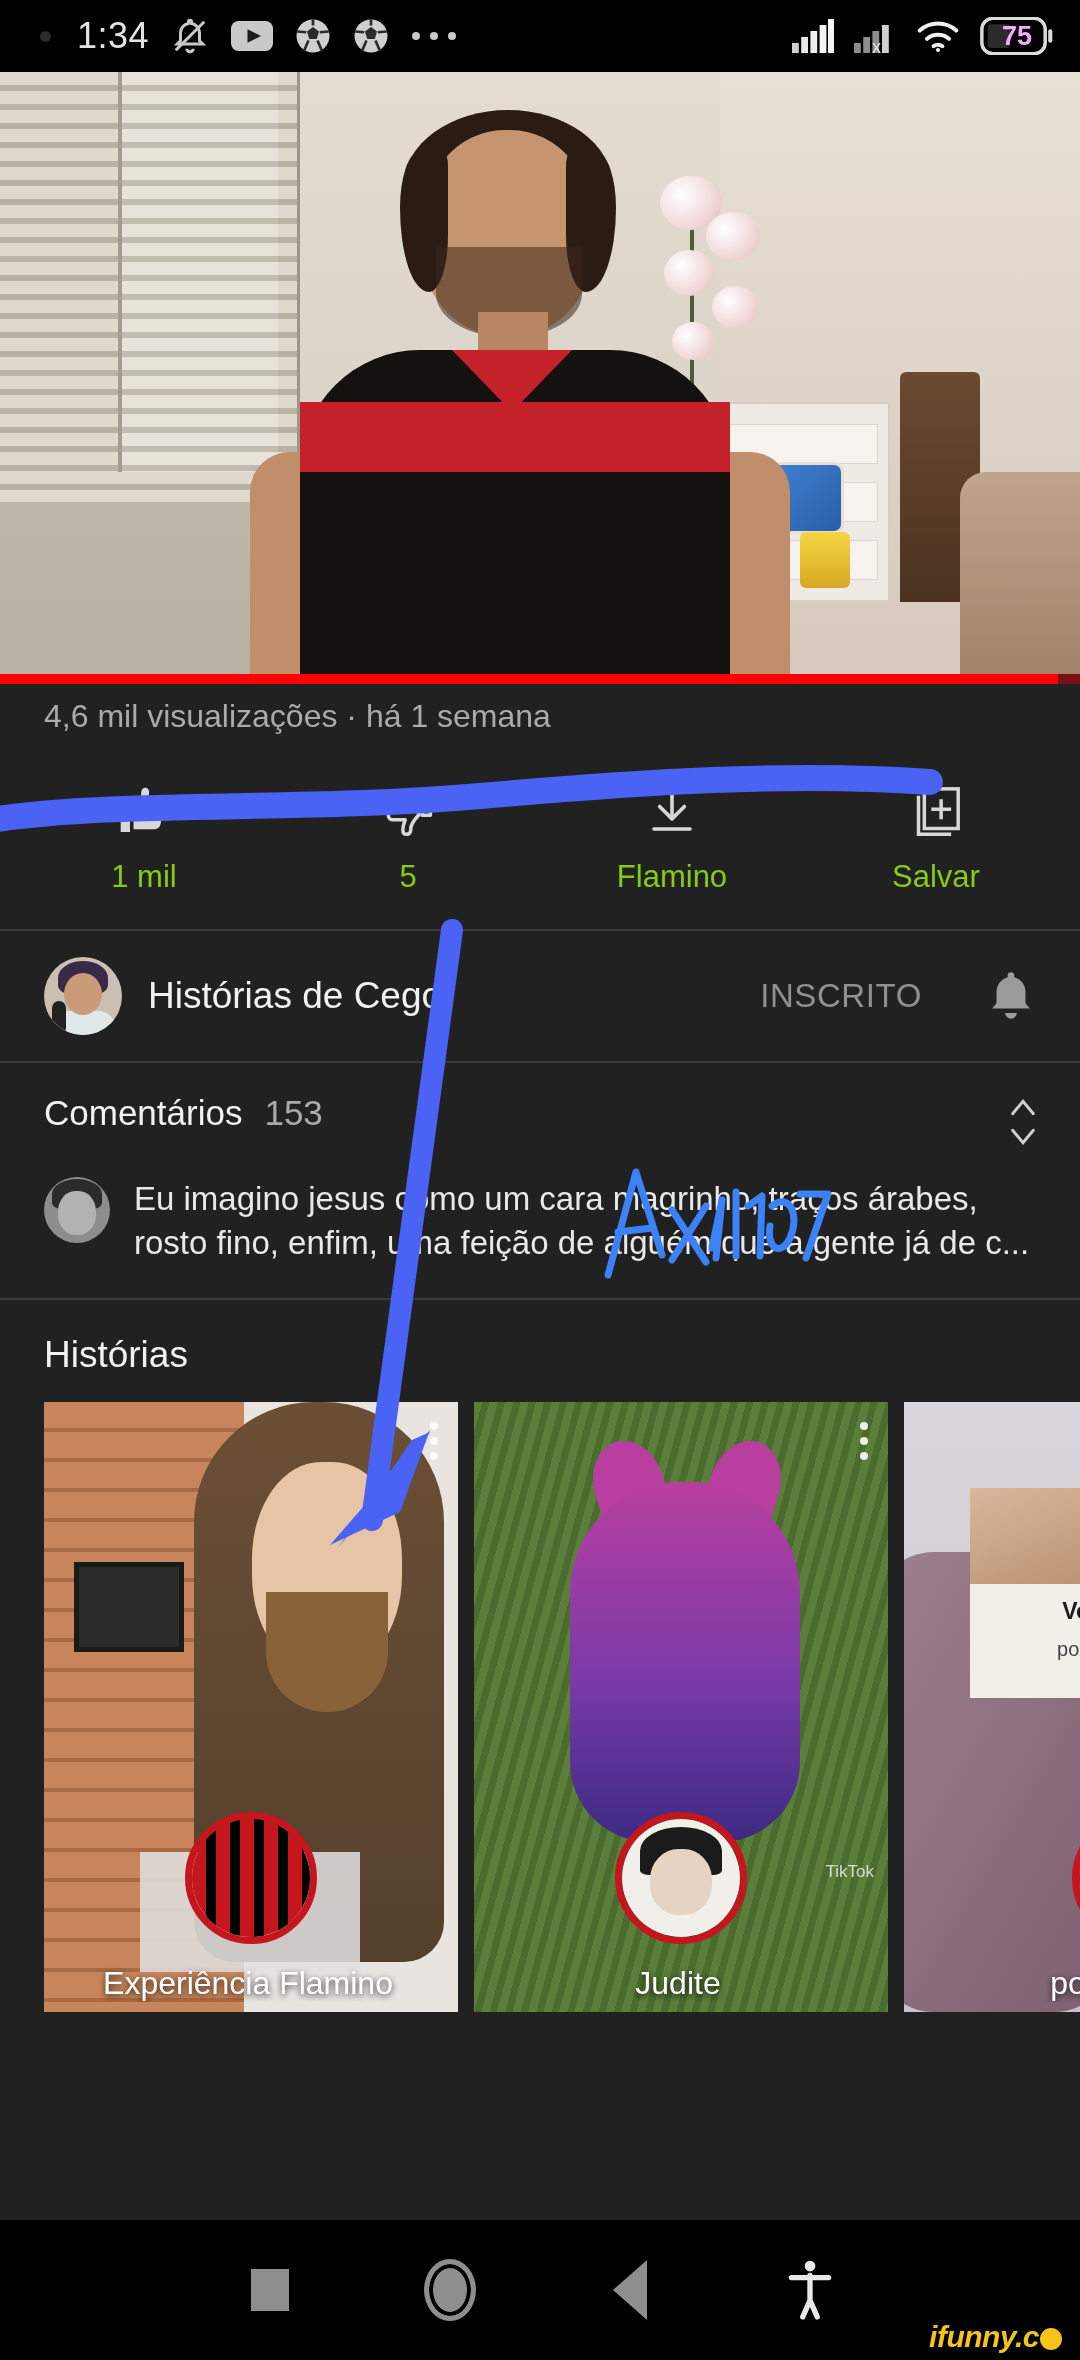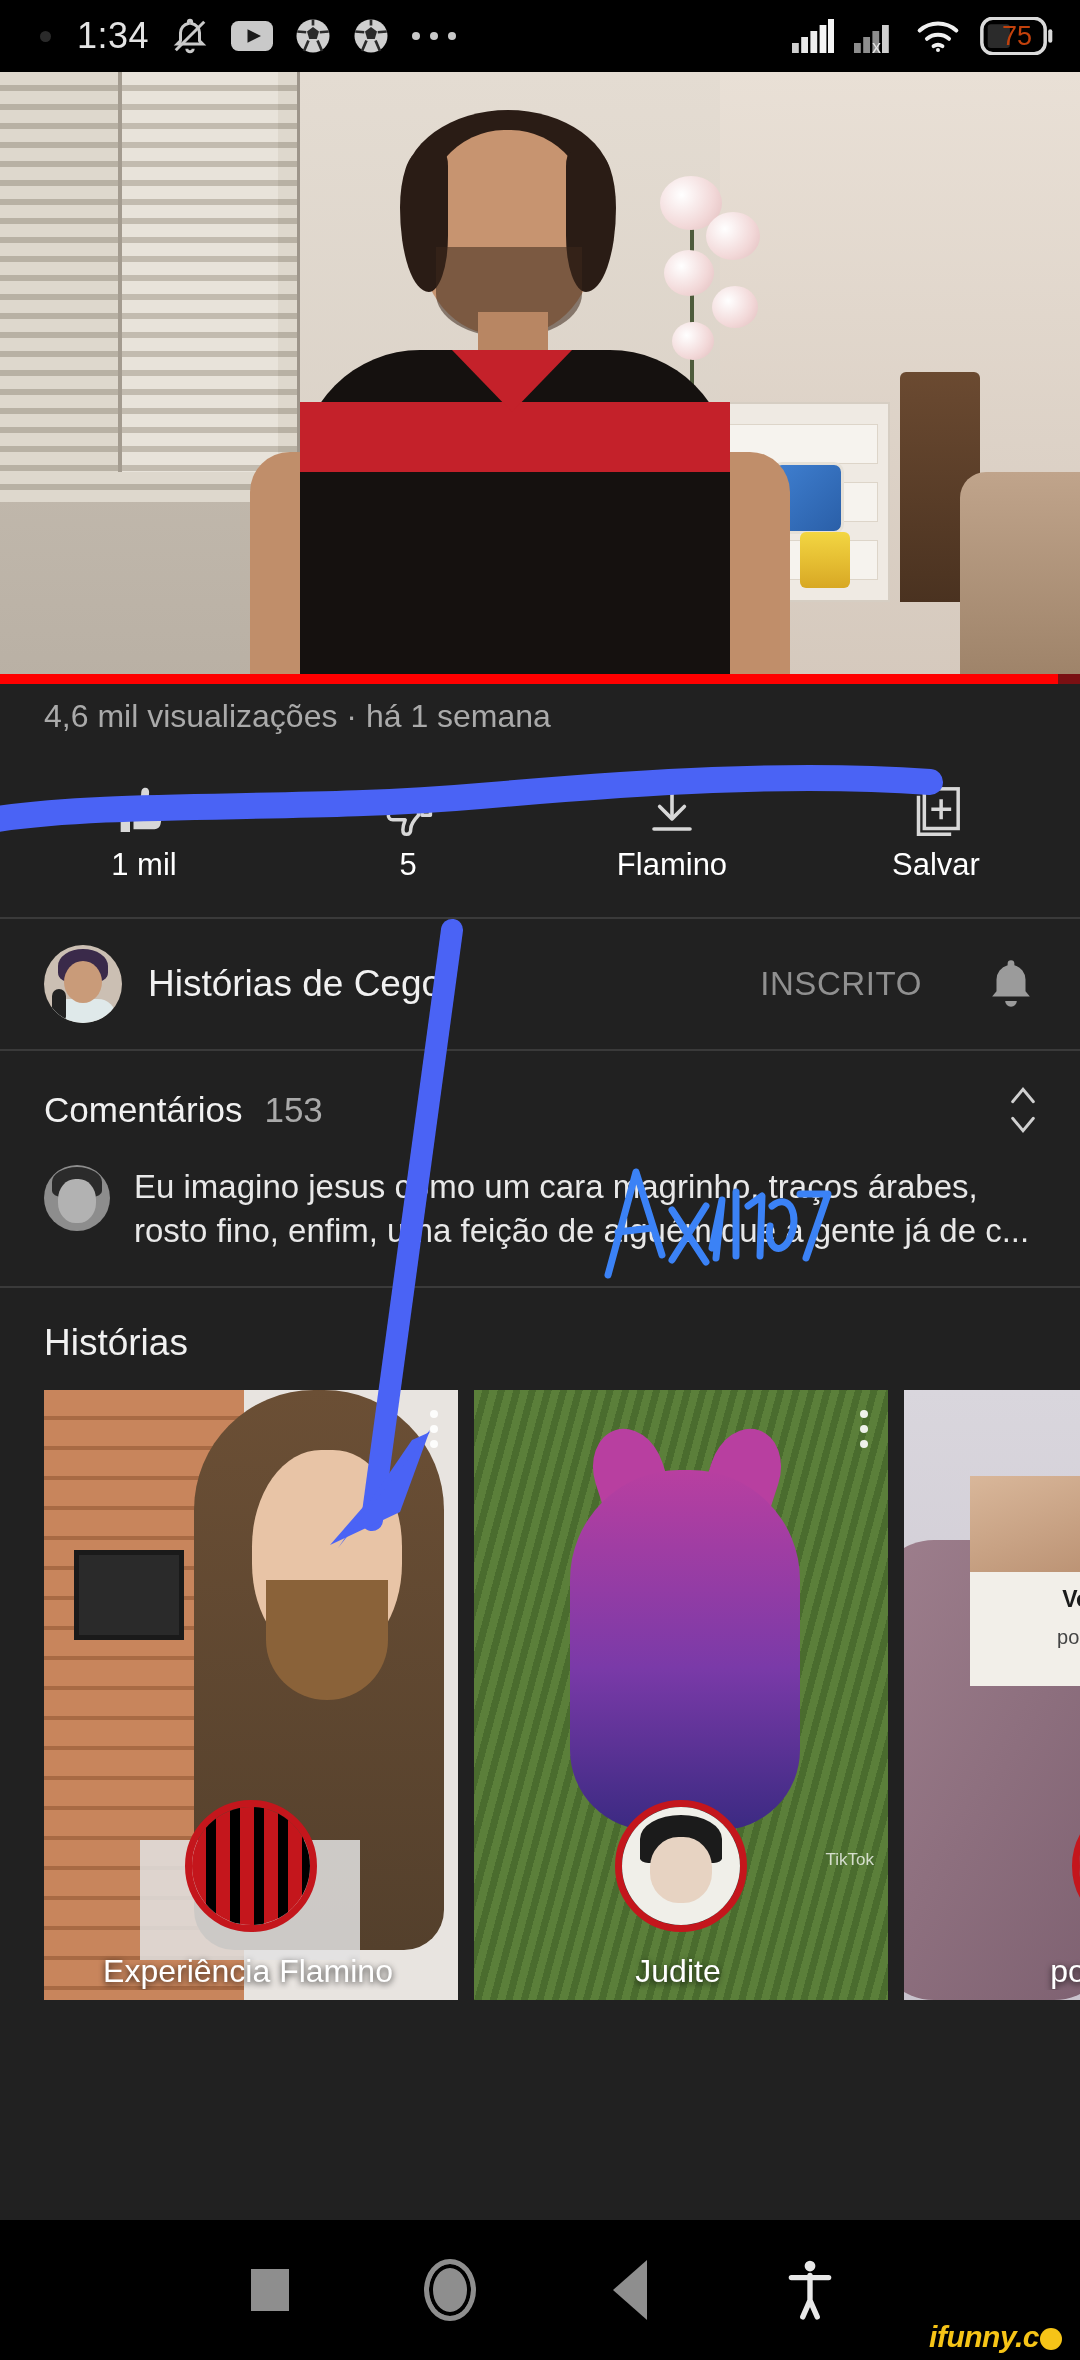--- a/index.html
+++ b/index.html
@@ -134,21 +134,21 @@
   }
   .chev-down{ margin-left:20px; margin-top:6px; }
   .vid-meta{
     color:#aaa; font-size:32px; padding:14px 0 0 44px;
   }
   .actions{
     display:flex; justify-content:space-between; padding:44px 54px 34px 54px;
   }
   .action{ display:flex; flex-direction:column; align-items:center; width:180px; }
   .action .glyph{ height:64px; display:flex; align-items:center; justify-content:center;}
-  .action .lbl{ color:#ffffff; font-size:31px; margin-top:4px; white-space:nowrap;
+  .action .lbl{ color:#84cc16; font-size:31px; margin-top:16px; white-space:nowrap;
     overflow:hidden; text-overflow:ellipsis; max-width:180px; text-align:left;}
   .divider{ height:2px; background:#3a3a3a; margin:0; }
 
   .channel{
     display:flex; align-items:center; padding:26px 40px 26px 44px; gap:26px;
   }
   .avatar{
     width:78px; height:78px; border-radius:50%; flex:0 0 78px; overflow:hidden; position:relative;
     background:#cbbfb3;
   }
@@ -157,21 +157,21 @@
   .av-body{ position:absolute; left:6px; top:54px; width:66px; height:34px; border-radius:18px 18px 0 0; background:#dfe9ea;}
   .av-mic{ position:absolute; left:8px; top:44px; width:14px; height:34px; border-radius:8px; background:#222;}
   .ch-names{ flex:1; }
   .ch-name{ color:#f1f1f1; font-size:37px; }
   .ch-subs{ color:#aaa; font-size:28px; margin-top:8px;}
   .subscribed{ color:#909090; font-size:33px; letter-spacing:0.6px; margin-right:34px;}
 
   .comments{
     padding:30px 40px 34px 44px;
   }
-  .cm-head{ display:flex; align-items:center; }
+  .cm-head{ display:flex; }
   .cm-title{ color:#f1f1f1; font-size:35px; }
   .cm-count{ color:#aaa; font-size:35px; margin-left:22px; }
   .cm-sort{ margin-left:auto; }
   .cm-body{ display:flex; gap:24px; margin-top:26px; align-items:flex-start;}
   .cm-avatar{
     width:66px; height:66px; border-radius:50%; flex:0 0 66px; overflow:hidden; position:relative;
     background:#8d8d8d; filter:grayscale(1);
   }
   .cm-av-hair{ position:absolute; left:8px; top:2px; width:50px; height:30px; border-radius:50% 50% 20% 20%; background:#2b2b2b;}
   .cm-av-face{ position:absolute; left:14px; top:14px; width:38px; height:44px; border-radius:46%; background:#b9b1ac;}
@@ -339,21 +339,21 @@
           <path d="M9.6 14.5 A4.5 4.5 0 0 1 14.4 14.5"></path>
           <circle cx="12" cy="16.6" r="1.1" fill="#f0f0f0" stroke="none"></circle>
         </svg>
       </span>
       <span style="position:relative;display:flex;align-items:center;">
         <svg class="icon-svg" width="74" height="38" viewBox="0 0 46 24">
           <rect x="0.8" y="0.8" width="40" height="22.4" rx="7" fill="none" stroke="#dadada" stroke-width="2.2"></rect>
           <rect x="4.5" y="4.5" width="14" height="15" rx="2" fill="#2b2b2b"></rect>
           <path d="M44 9 v6" stroke="#dadada" stroke-width="2.6" stroke-linecap="round"></path>
         </svg>
-        <span style="position:absolute;left:22px;top:50%;transform:translateY(-50%);color:#c2410c;font-size:27px;font-weight:normal;">75</span>
+        <span style="position:absolute;left:22px;top:50%;transform:translateY(-50%);color:#f0abfc;font-size:27px;font-weight:bold;">75</span>
       </span>
     </div>
   </div>
 
   <div class="player">
     <div class="room">
       <div class="wall-left"></div>
       <div class="blinds"></div>
       <div class="blinds2"></div>
       <div class="wall-mid"></div>

